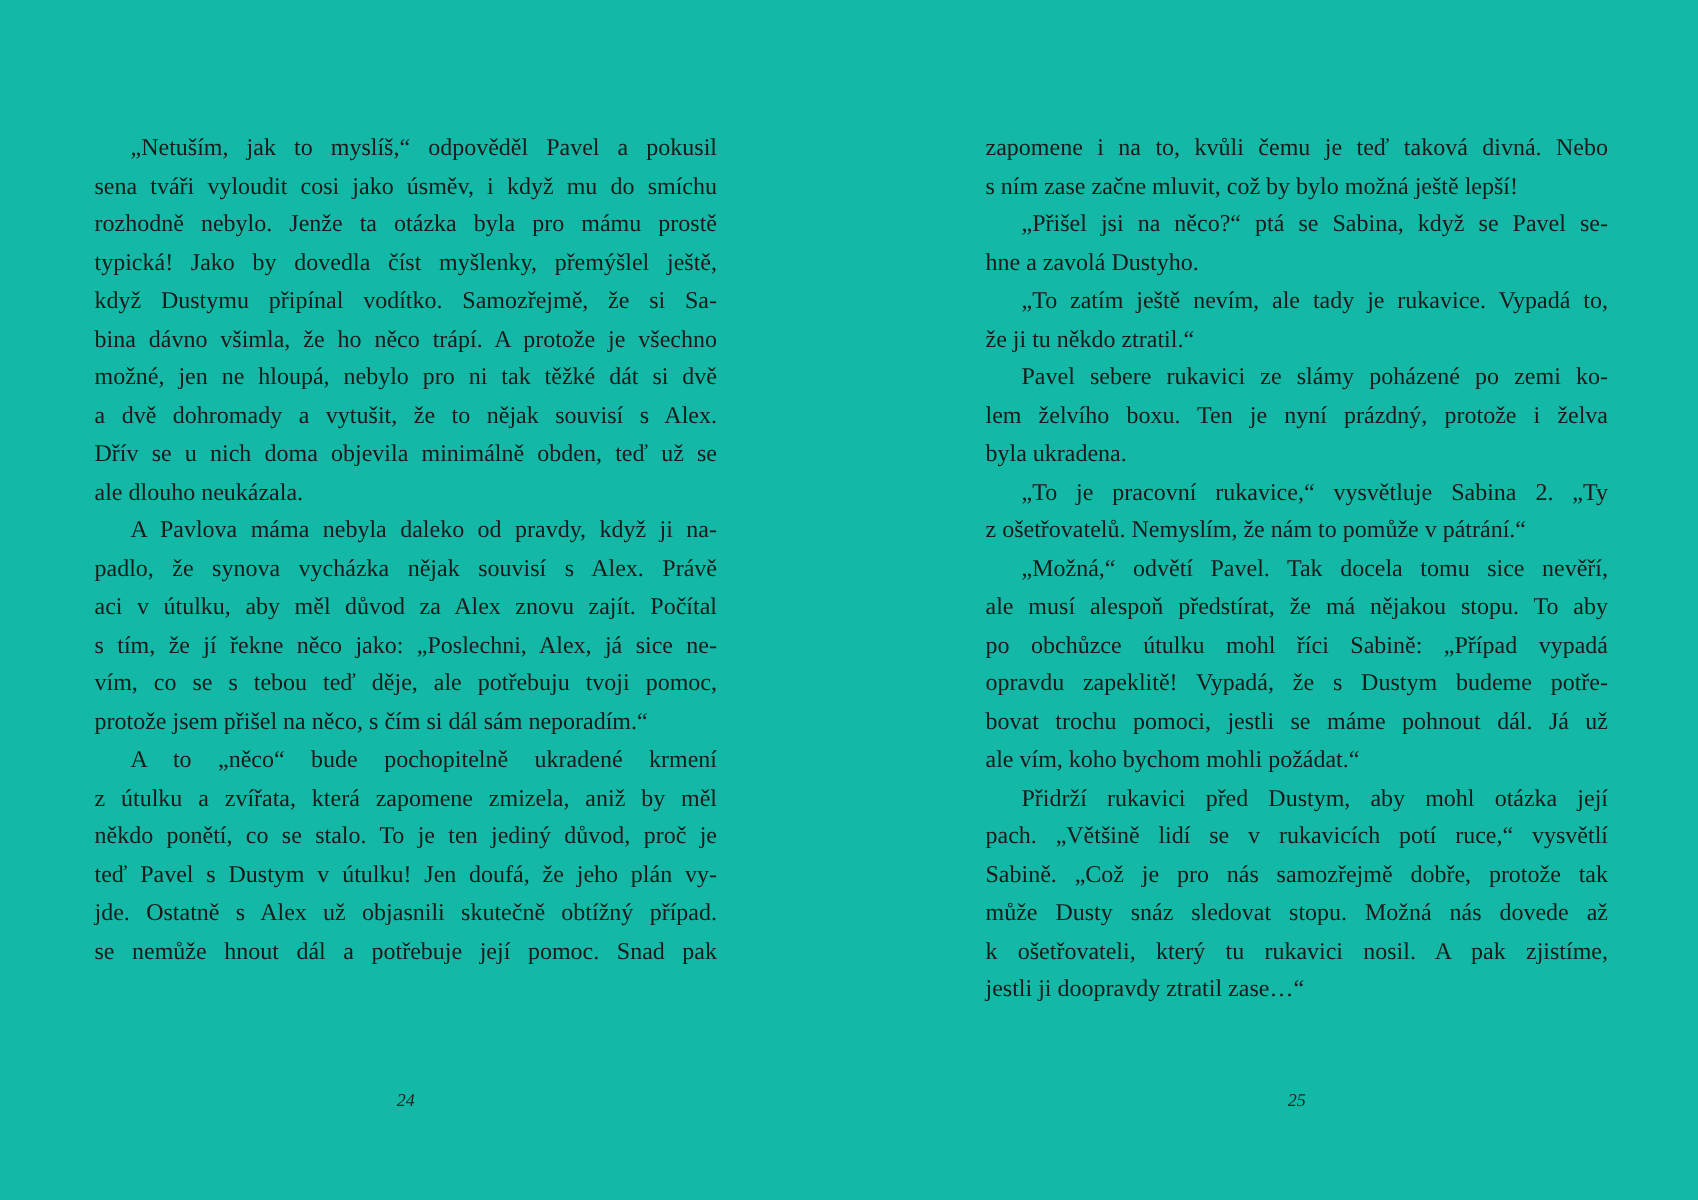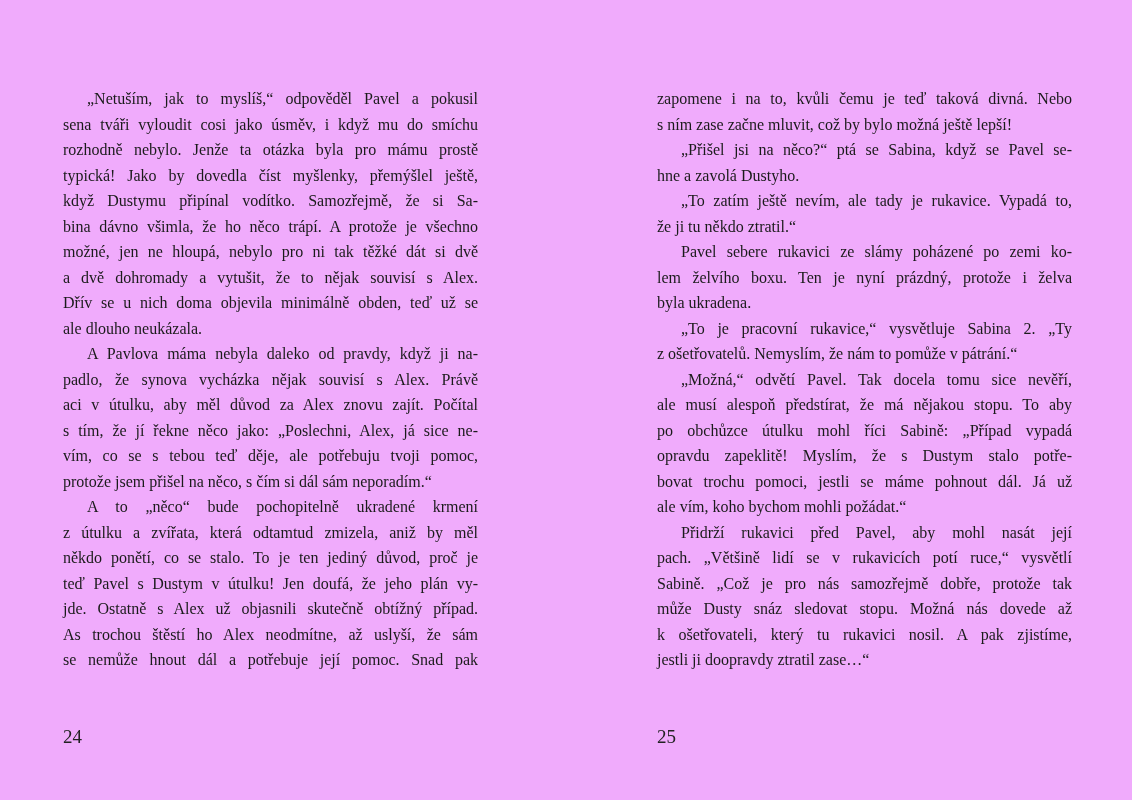--- a/index.html
+++ b/index.html
@@ -4,21 +4,21 @@
 <style>
   html, body {
     margin: 0;
     padding: 0;
     background: #ffffff;
   }
   .spread {
     position: relative;
     width: 1132px;
     height: 800px;
-    background: #f0abfc;
+    background: #14b8a6;
     overflow: hidden;
     font-family: "Liberation Serif", "DejaVu Serif", serif;
     color: #1b1b1b;
   }
   .page {
     position: absolute;
     top: 86px;
     width: 415px;
     height: 690px;
   }
@@ -31,21 +31,23 @@
     text-align: justify;
     text-align-last: justify;
   }
   .line.ind { text-indent: 24px; }
   .line.end { text-align-last: left; }
   .page-number {
     position: absolute;
     top: 640px;
     left: 0;
     width: 415px;
-    font-size: 19px;
+    text-align: center;
+    font-style: italic;
+    font-size: 12px;
     color: #222222;
   }
 </style>
 </head>
 <body>
 
 <div class="spread">
 
   <div class="page page-left">
     <div class="text-block">
@@ -61,25 +63,24 @@
       <div class="line end">ale dlouho neukázala.</div>
 
       <div class="line ind">A Pavlova máma nebyla daleko od pravdy, když ji na-</div>
       <div class="line">padlo, že synova vycházka nějak souvisí s Alex. Právě</div>
       <div class="line">aci v útulku, aby měl důvod za Alex znovu zajít. Počítal</div>
       <div class="line">s tím, že jí řekne něco jako: „Poslechni, Alex, já sice ne-</div>
       <div class="line">vím, co se s tebou teď děje, ale potřebuju tvoji pomoc,</div>
       <div class="line end">protože jsem přišel na něco, s čím si dál sám neporadím.“</div>
 
       <div class="line ind">A to „něco“ bude pochopitelně ukradené krmení</div>
-      <div class="line">z útulku a zvířata, která odtamtud zmizela, aniž by měl</div>
+      <div class="line">z útulku a zvířata, která zapomene zmizela, aniž by měl</div>
       <div class="line">někdo ponětí, co se stalo. To je ten jediný důvod, proč je</div>
       <div class="line">teď Pavel s Dustym v útulku! Jen doufá, že jeho plán vy-</div>
       <div class="line">jde. Ostatně s Alex už objasnili skutečně obtížný případ.</div>
-      <div class="line">As trochou štěstí ho Alex neodmítne, až uslyší, že sám</div>
       <div class="line">se nemůže hnout dál a potřebuje její pomoc. Snad pak</div>
     </div>
     <div class="page-number">24</div>
   </div>
 
   <div class="page page-right">
     <div class="text-block">
       <div class="line">zapomene i na to, kvůli čemu je teď taková divná. Nebo</div>
       <div class="line end">s ním zase začne mluvit, což by bylo možná ještě lepší!</div>
 
@@ -92,25 +93,25 @@
       <div class="line ind">Pavel sebere rukavici ze slámy poházené po zemi ko-</div>
       <div class="line">lem želvího boxu. Ten je nyní prázdný, protože i želva</div>
       <div class="line end">byla ukradena.</div>
 
       <div class="line ind">„To je pracovní rukavice,“ vysvětluje Sabina 2. „Ty</div>
       <div class="line end">z ošetřovatelů. Nemyslím, že nám to pomůže v pátrání.“</div>
 
       <div class="line ind">„Možná,“ odvětí Pavel. Tak docela tomu sice nevěří,</div>
       <div class="line">ale musí alespoň předstírat, že má nějakou stopu. To aby</div>
       <div class="line">po obchůzce útulku mohl říci Sabině: „Případ vypadá</div>
-      <div class="line">opravdu zapeklitě! Myslím, že s Dustym stalo potře-</div>
+      <div class="line">opravdu zapeklitě! Vypadá, že s Dustym budeme potře-</div>
       <div class="line">bovat trochu pomoci, jestli se máme pohnout dál. Já už</div>
       <div class="line end">ale vím, koho bychom mohli požádat.“</div>
 
-      <div class="line ind">Přidrží rukavici před Pavel, aby mohl nasát její</div>
+      <div class="line ind">Přidrží rukavici před Dustym, aby mohl otázka její</div>
       <div class="line">pach. „Většině lidí se v rukavicích potí ruce,“ vysvětlí</div>
       <div class="line">Sabině. „Což je pro nás samozřejmě dobře, protože tak</div>
       <div class="line">může Dusty snáz sledovat stopu. Možná nás dovede až</div>
       <div class="line">k ošetřovateli, který tu rukavici nosil. A pak zjistíme,</div>
       <div class="line end">jestli ji doopravdy ztratil zase…“</div>
     </div>
     <div class="page-number">25</div>
   </div>
 
 </div>

